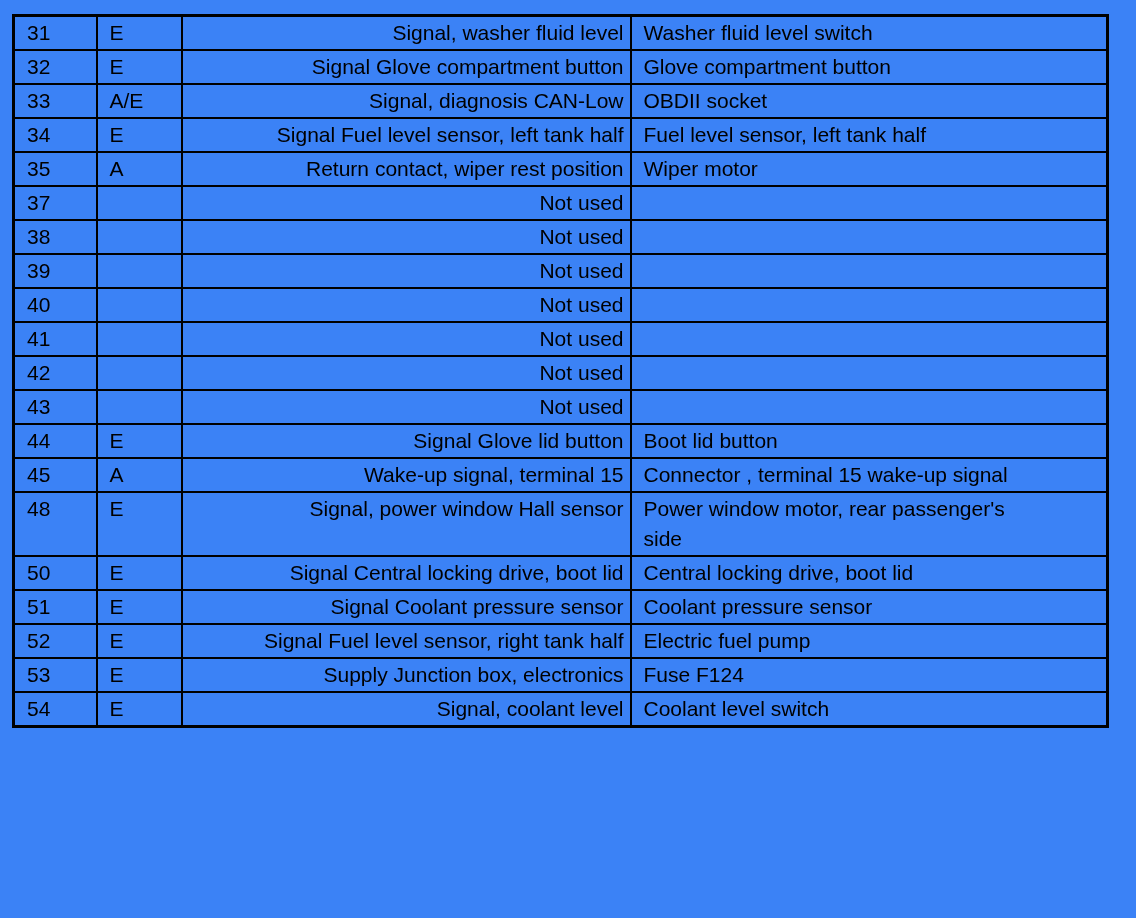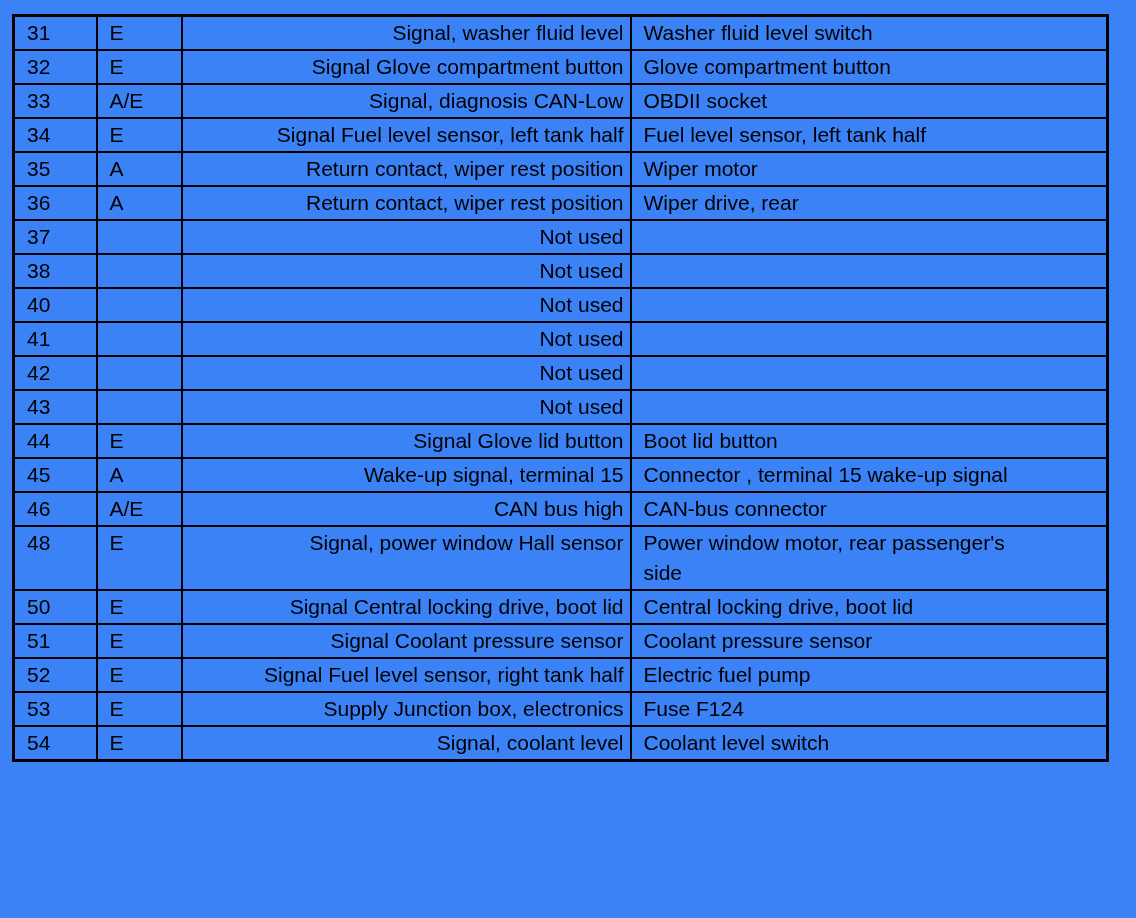--- a/index.html
+++ b/index.html
@@ -78,33 +78,33 @@
           <td class="c-signal">Signal Fuel level sensor, left tank half</td>
           <td class="c-component">Fuel level sensor, left tank half</td>
         </tr>
         <tr>
           <td class="c-pin">35</td>
           <td class="c-type">A</td>
           <td class="c-signal">Return contact, wiper rest position</td>
           <td class="c-component">Wiper motor</td>
         </tr>
         <tr>
-          <td class="c-pin">36</td>
-          <td class="c-type">A</td>
-          <td class="c-signal">Return contact, wiper rest position</td>
-          <td class="c-component">Wiper drive, rear</td>
-        </tr>
-        <tr>
           <td class="c-pin">37</td>
           <td class="c-type"></td>
           <td class="c-signal">Not used</td>
           <td class="c-component"></td>
         </tr>
         <tr>
           <td class="c-pin">38</td>
+          <td class="c-type"></td>
+          <td class="c-signal">Not used</td>
+          <td class="c-component"></td>
+        </tr>
+        <tr>
+          <td class="c-pin">39</td>
           <td class="c-type"></td>
           <td class="c-signal">Not used</td>
           <td class="c-component"></td>
         </tr>
         <tr>
           <td class="c-pin">40</td>
           <td class="c-type"></td>
           <td class="c-signal">Not used</td>
           <td class="c-component"></td>
         </tr>
@@ -130,26 +130,20 @@
           <td class="c-pin">44</td>
           <td class="c-type">E</td>
           <td class="c-signal">Signal Glove lid button</td>
           <td class="c-component">Boot lid button</td>
         </tr>
         <tr>
           <td class="c-pin">45</td>
           <td class="c-type">A</td>
           <td class="c-signal">Wake-up signal, terminal 15</td>
           <td class="c-component">Connector , terminal 15 wake-up signal</td>
-        </tr>
-        <tr>
-          <td class="c-pin">46</td>
-          <td class="c-type">A/E</td>
-          <td class="c-signal">CAN bus high</td>
-          <td class="c-component">CAN-bus connector</td>
         </tr>
         <tr>
           <td class="c-pin">48</td>
           <td class="c-type">E</td>
           <td class="c-signal">Signal, power window Hall sensor</td>
           <td class="c-component">Power window motor, rear passenger's
 side</td>
         </tr>
         <tr>
           <td class="c-pin">50</td>

